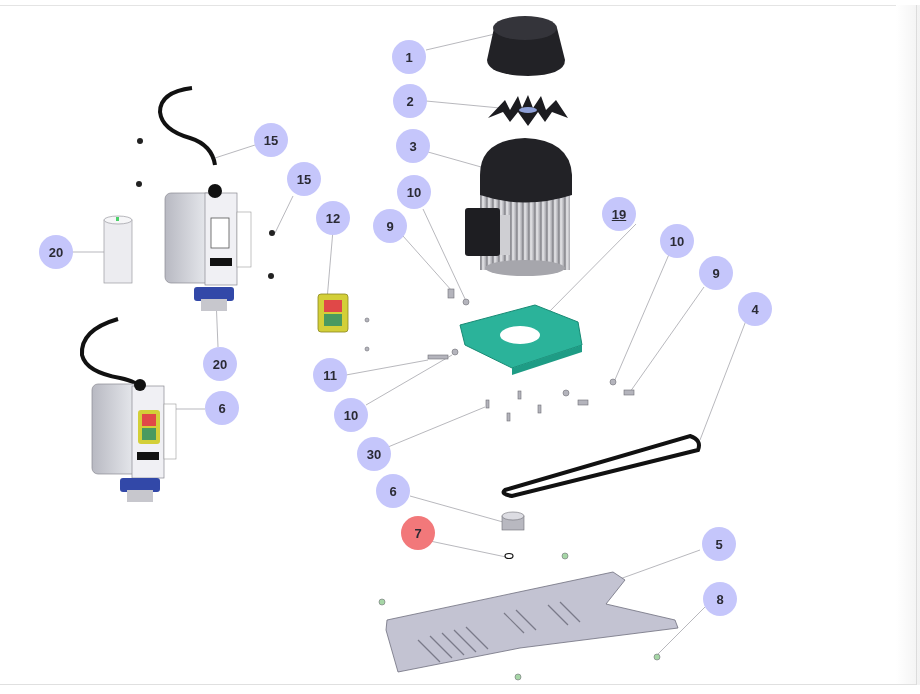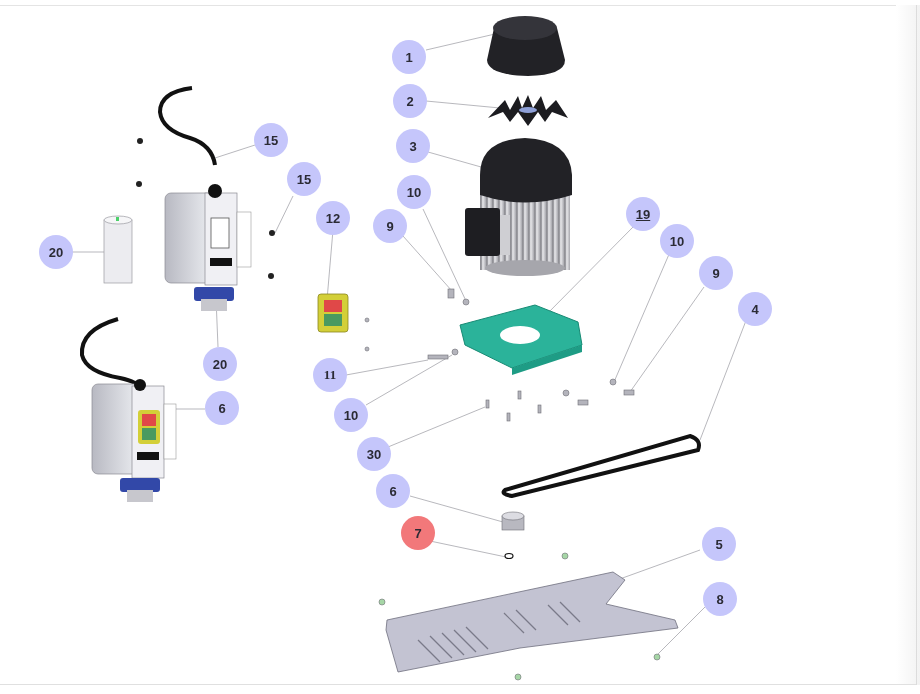--- a/index.html
+++ b/index.html
@@ -181,21 +181,21 @@
 <div class="callout" style="left:738px;top:292px;">4</div>
 <div class="callout" style="left:702px;top:527px;">5</div>
 <div class="callout" style="left:376px;top:474px;">6</div>
 <div class="callout active" style="left:401px;top:516px;">7</div>
 <div class="callout" style="left:703px;top:582px;">8</div>
 <div class="callout" style="left:373px;top:209px;">9</div>
 <div class="callout" style="left:397px;top:175px;">10</div>
 <div class="callout" style="left:699px;top:256px;">9</div>
 <div class="callout" style="left:660px;top:224px;">10</div>
 <div class="callout" style="left:334px;top:398px;">10</div>
-<div class="callout" style="left:313px;top:358px;font-family:Liberation Serif, serif;">11</div>
+<div class="callout" style="left:313px;top:358px;">11</div>
 <div class="callout" style="left:205px;top:391px;">6</div>
 <div class="callout" style="left:316px;top:201px;">12</div>
 <div class="callout" style="left:287px;top:162px;">15</div>
 <div class="callout" style="left:254px;top:123px;">15</div>
 <div class="callout" style="left:39px;top:235px;">20</div>
 <div class="callout" style="left:203px;top:347px;">20</div>
-<div class="callout" style="left:626px;top:197px;text-decoration:underline;">19</div>
+<div class="callout" style="left:602px;top:197px;text-decoration:underline;">19</div>
 <div class="callout" style="left:357px;top:437px;">30</div>
 
 </body></html>

